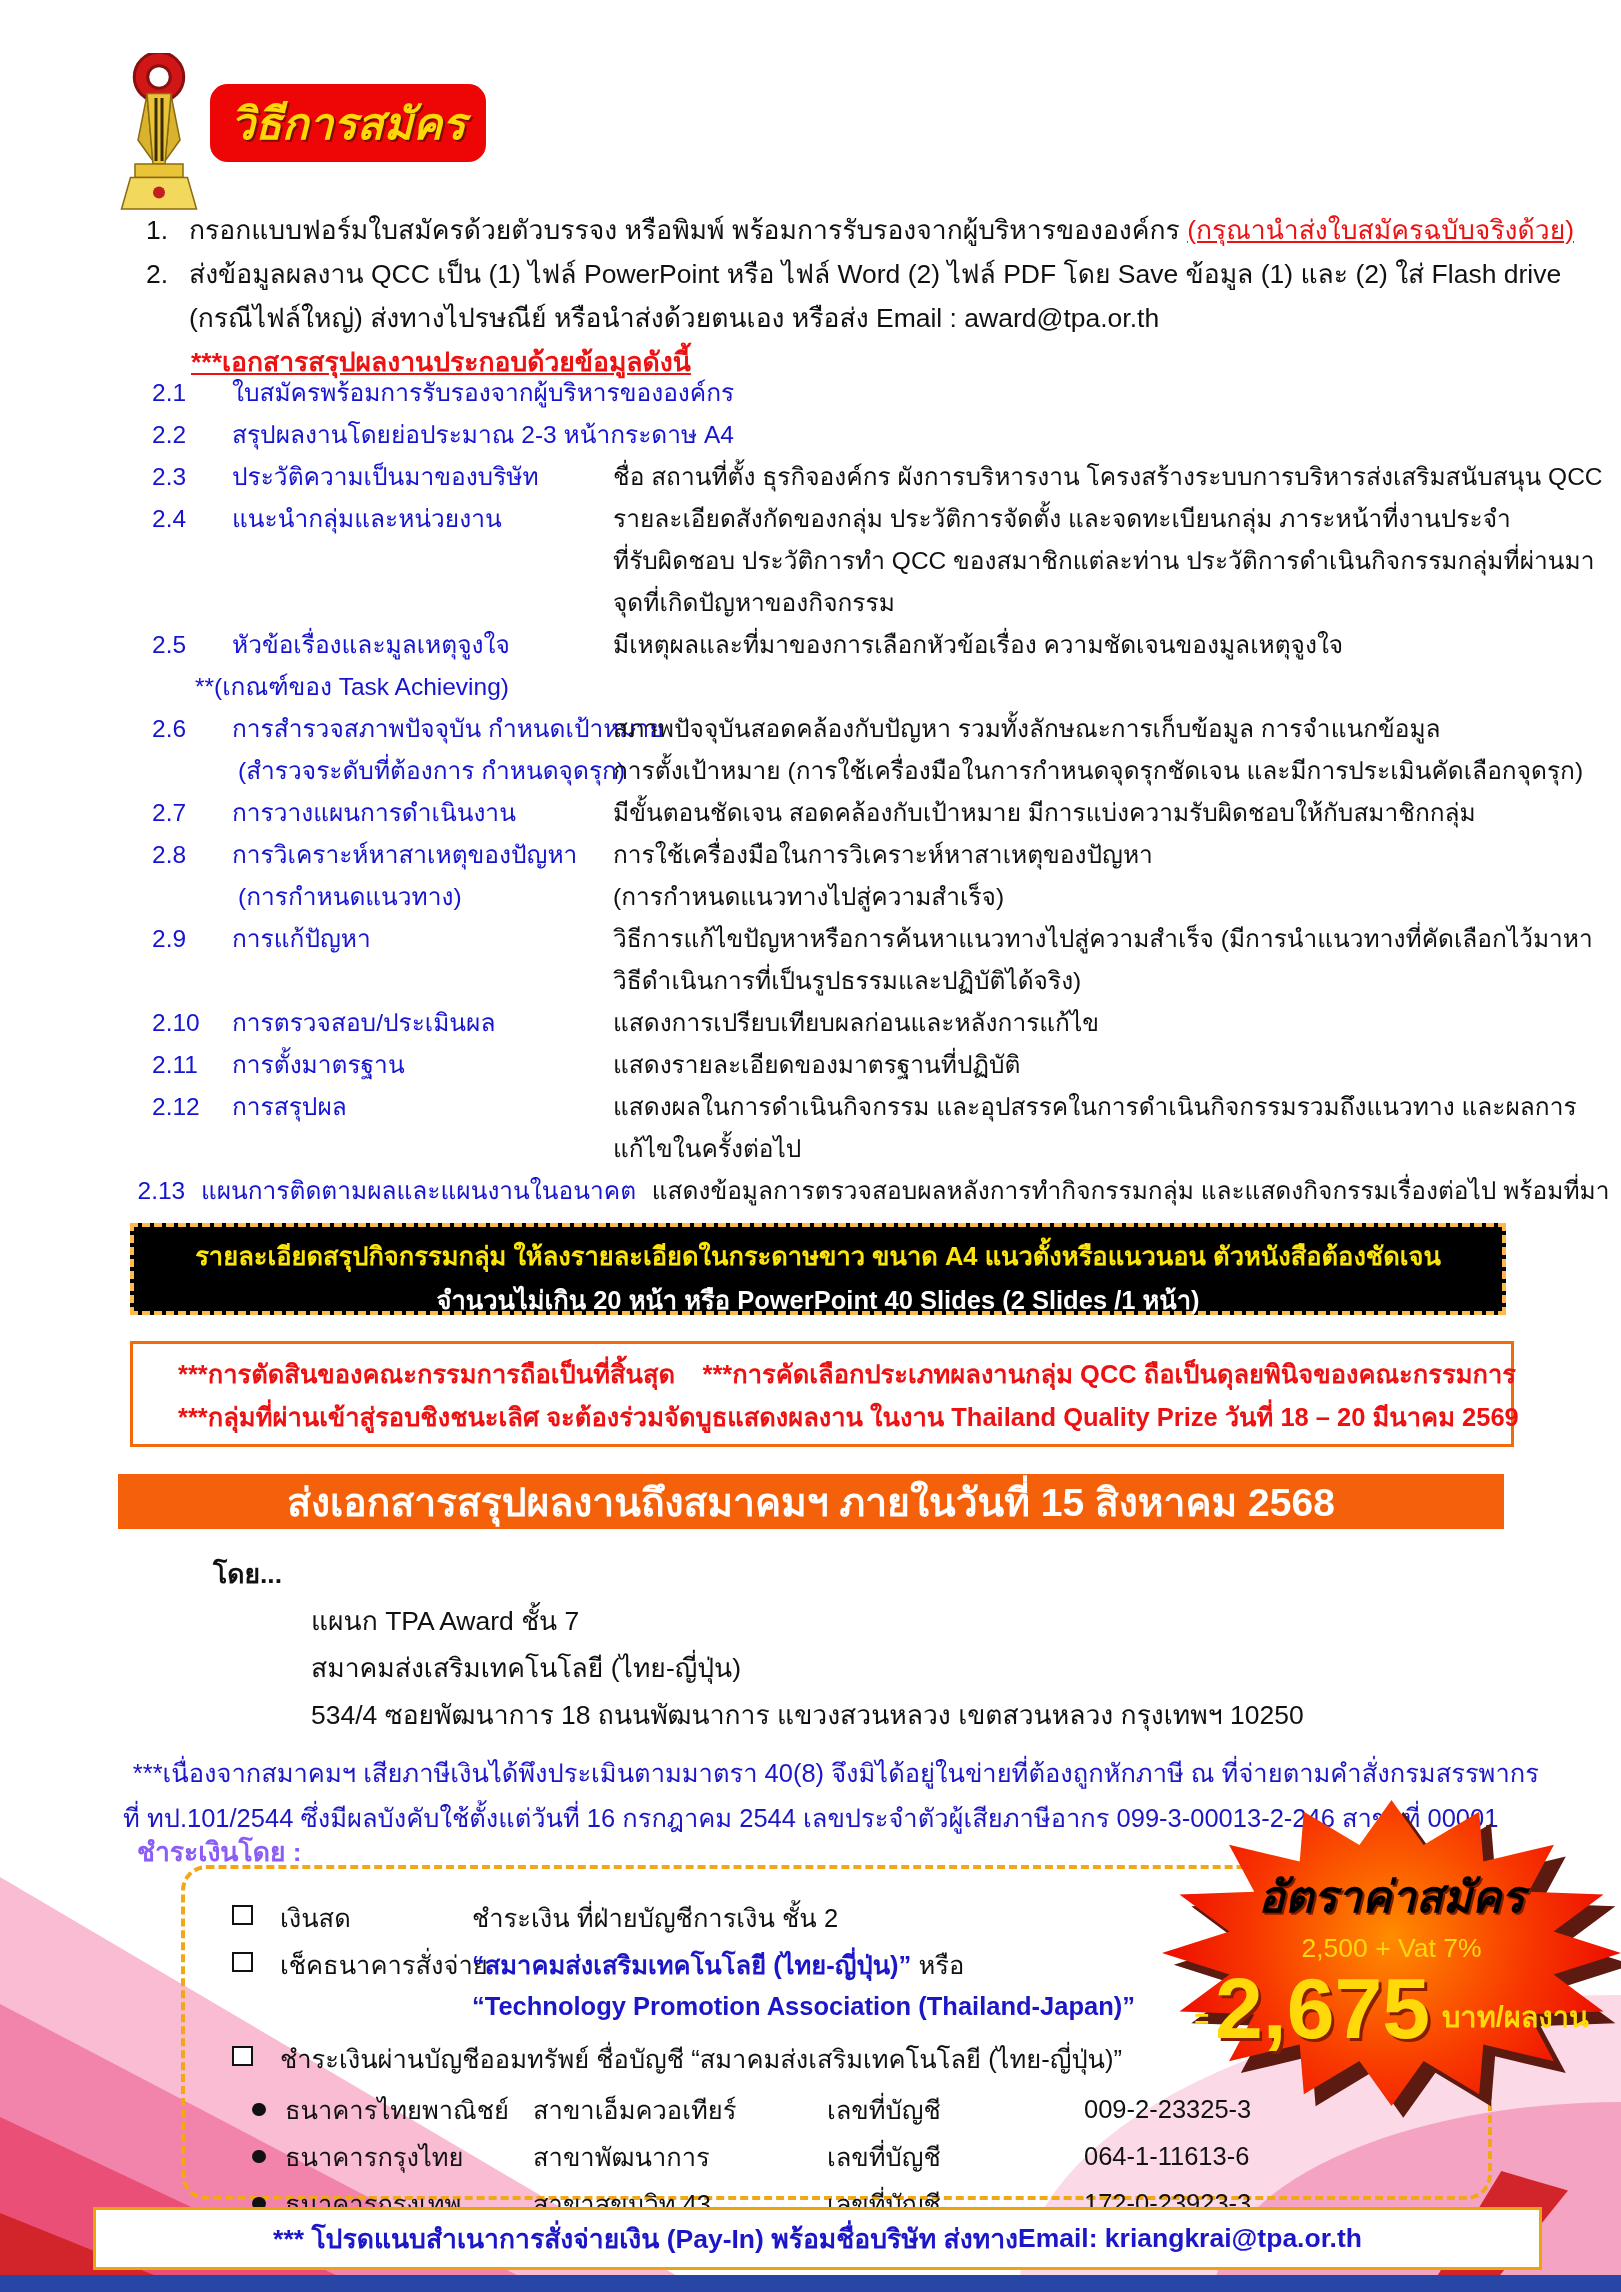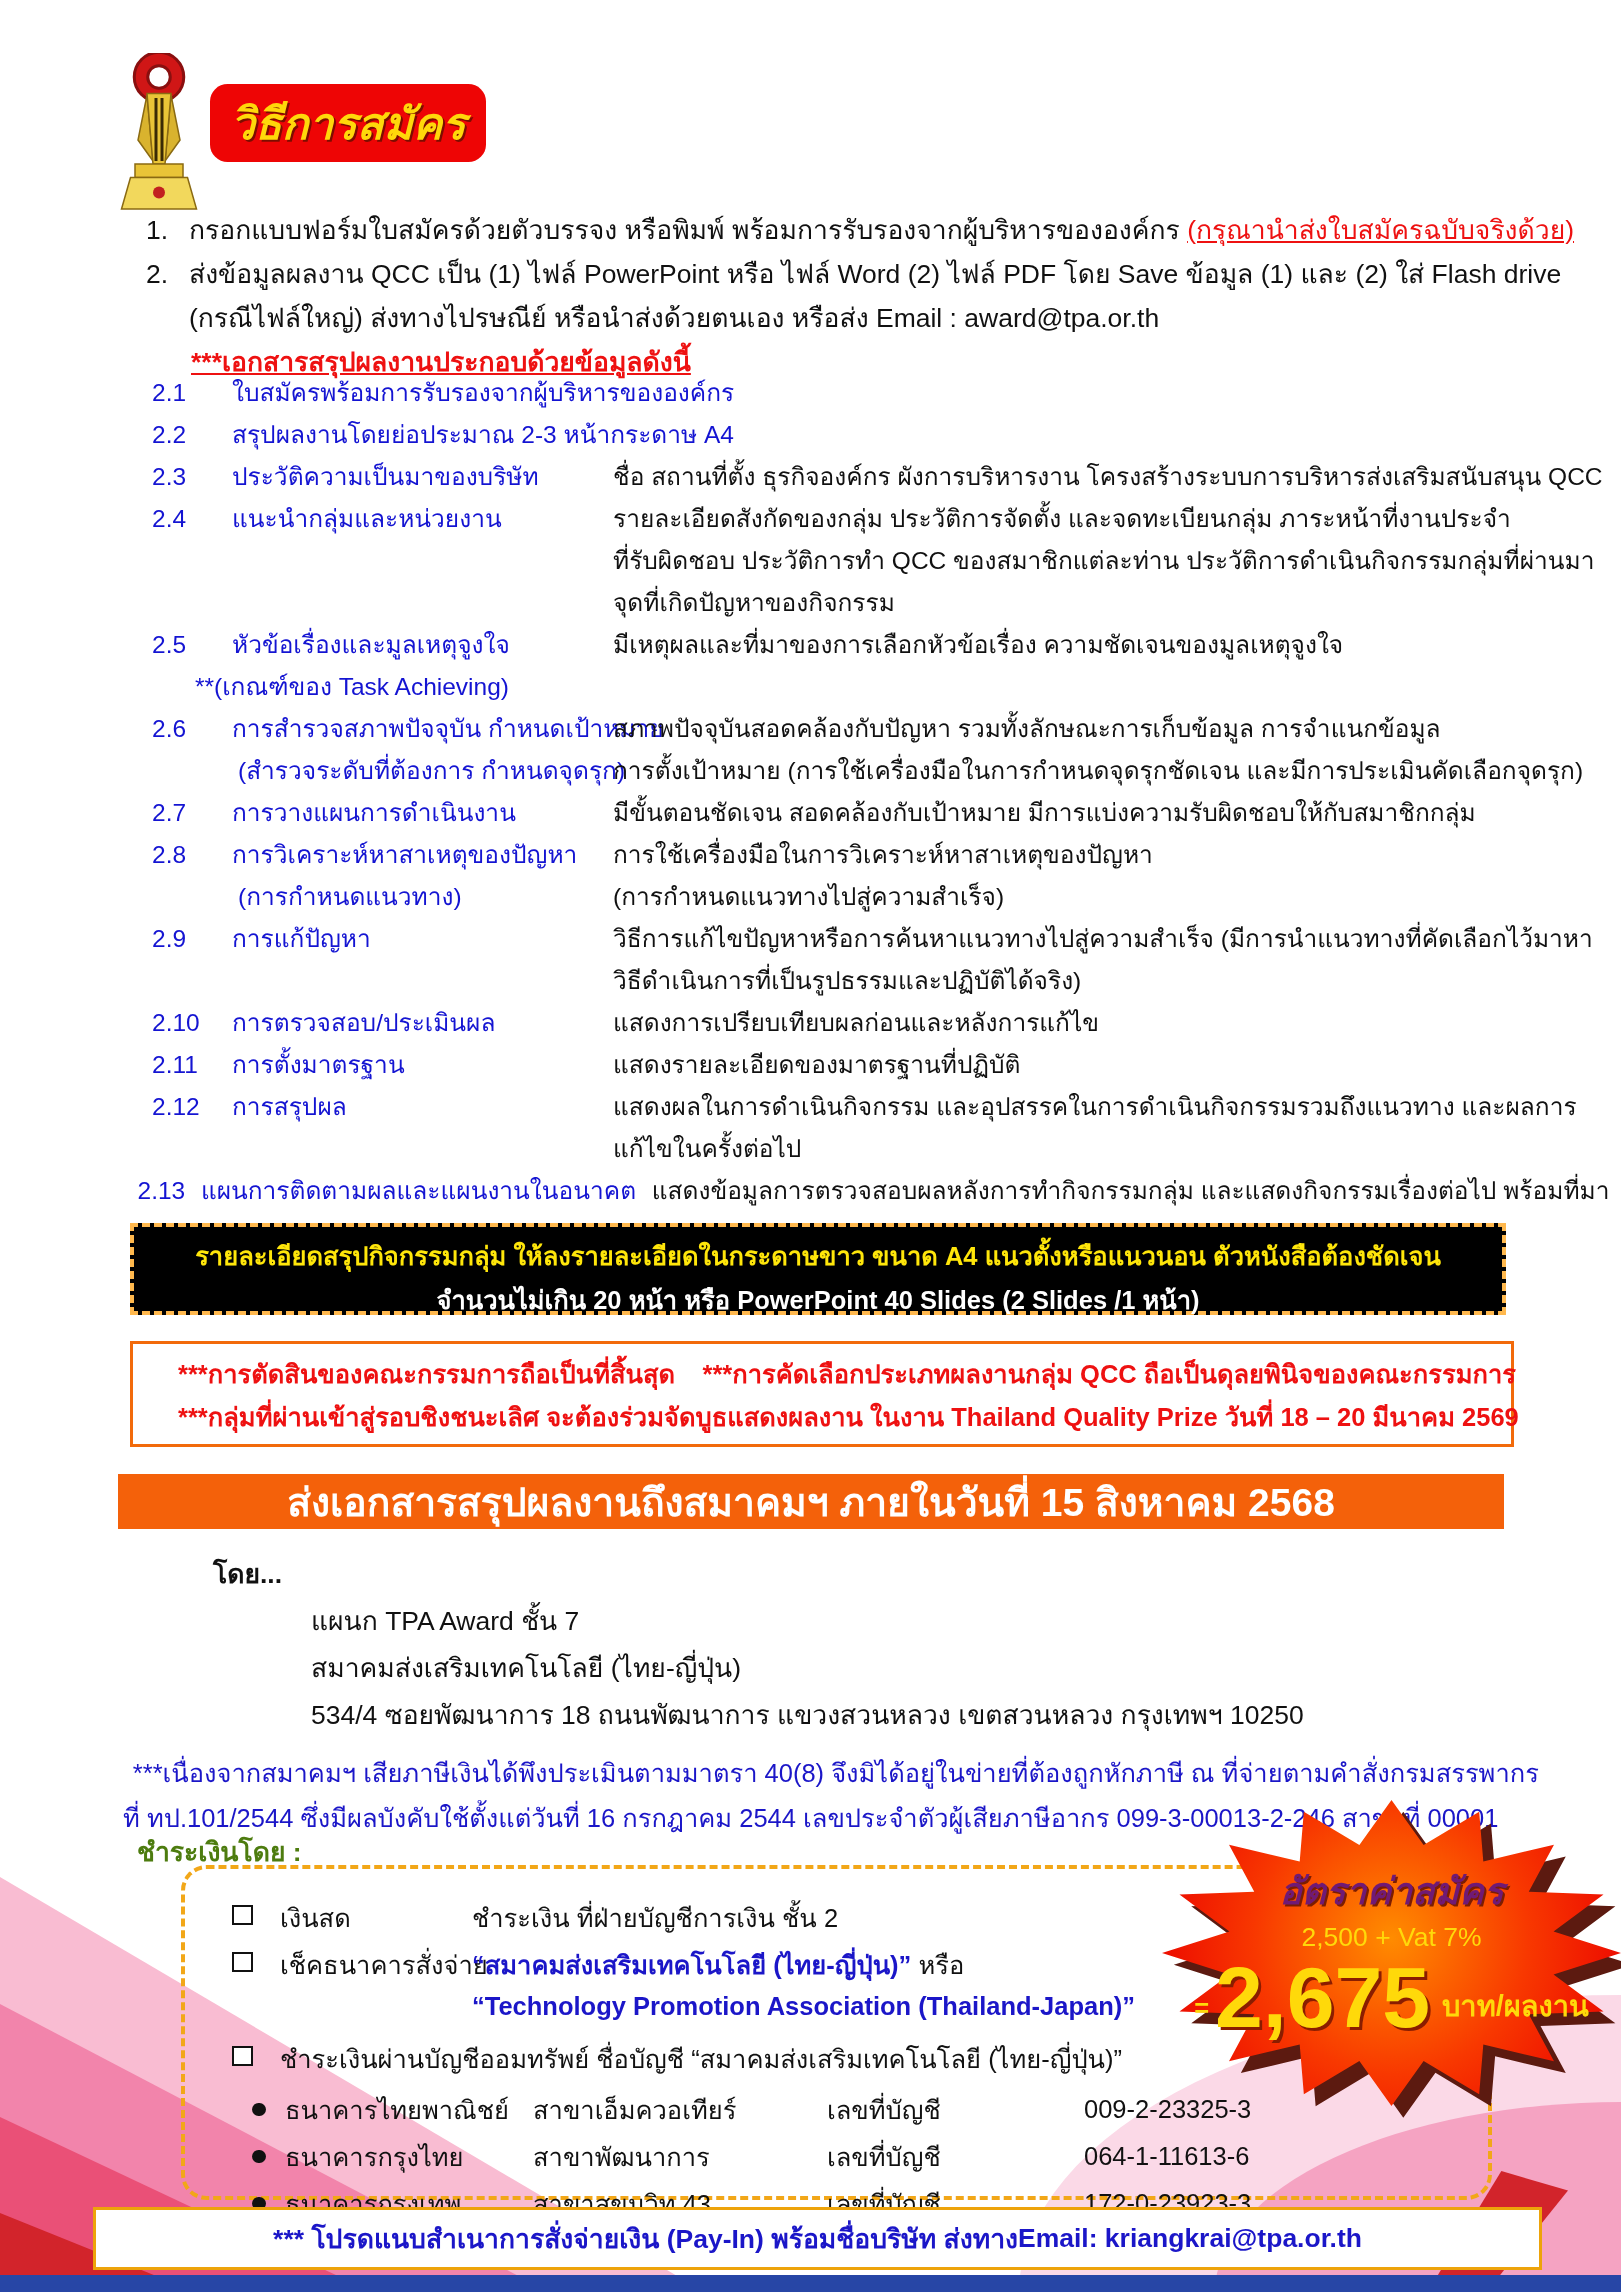--- a/index.html
+++ b/index.html
@@ -57,39 +57,39 @@
             display:flex;align-items:center;justify-content:center;font-size:39px;font-weight:700;white-space:nowrap;}
   
   #delivery{left:113px;top:1551px;width:1392px;font-size:26.5px;line-height:47px;white-space:nowrap;}
   .d1{display:flex;font-weight:700;}
   .dby{margin-left:100px;width:88px;}
   .daddr{margin-left:198px;}
   
   #taxNote{left:123px;top:1751px;width:1431px;font-size:25.5px;line-height:45px;color:#1b16c8;white-space:nowrap;}
   #taxNote .t1{margin-left:9.8px;}
   
-  #payHeading{left:137px;top:1831px;font-size:26.5px;font-weight:700;color:#4d7c0f;}
+  #payHeading{left:137px;top:1831px;font-size:26.5px;font-weight:700;color:#8b5cf6;}
   #payBox{left:181px;top:1865px;width:1311px;height:335px;border:4.9px dashed #f2a718;border-radius:25.5px;
           box-sizing:border-box;padding-top:29px;font-size:25.5px;background:transparent;}
   .prow{display:flex;align-items:flex-start;height:47px;padding-left:47px;white-space:nowrap;}
   .chk{flex:0 0 20.6px;height:20.6px;border:2.9px solid #111;margin-top:6.9px;box-sizing:border-box;background:#fff;}
   .plabel{margin-left:27.4px;width:192px;}
   .prow-tech{padding-left:287px;height:47px;white-space:nowrap;}
   .bb{color:#1b16c8;font-weight:700;}
   .bank{display:grid;grid-template-columns:33px 248px 294px 257px auto;padding-left:67px;height:47px;
         align-items:center;white-space:nowrap;}
   .blt{width:13.7px;height:13.7px;border-radius:50%;background:#111;}
   
   #star{left:1162px;top:1800px;width:459px;height:306px;z-index:3;}
   .starShape{position:absolute;width:100%;height:100%;
     clip-path:polygon(50% 0%,57% 14.7%,69.1% 3.8%,70% 20.1%,85.4% 14.6%,79.9% 30%,96.2% 30.9%,85.3% 43%,100% 50%,85.3% 57%,96.2% 69.1%,79.9% 70%,85.4% 85.4%,70% 79.9%,69.1% 96.2%,57% 85.3%,50% 100%,43% 85.3%,30.9% 96.2%,30% 79.9%,14.6% 85.4%,20.1% 70%,3.8% 69.1%,14.7% 57%,0% 50%,14.7% 43%,3.8% 30.9%,20.1% 30%,14.6% 14.6%,30% 20.1%,30.9% 3.8%,43% 14.7%);}
   .starShadow{left:11.8px;top:11.8px;background:#5c1a10;}
   .starBody{left:0;top:0;background:radial-gradient(circle at 50% 45%, #ff8c00 0%, #f83800 48%, #ee1000 78%);}
   .starContent{position:absolute;inset:0;display:flex;flex-direction:column;align-items:center;z-index:2;}
-  .starTitle{margin-top:61px;font-size:37px;font-weight:700;font-style:italic;color:#701a75;text-shadow:2px 2px 0 #7c1d00;}
+  .starTitle{margin-top:61px;font-size:44px;font-weight:700;font-style:italic;color:#000000;text-shadow:2px 2px 0 #7c1d00;}
   .starFormula{margin-top:2px;font-size:26.5px;color:#ffd90a;}
   .starAmountRow{display:flex;align-items:flex-end;margin-top:3.9px;}
   .starEq{font-size:25.5px;font-weight:700;color:#ffd90a;margin-bottom:15.7px;}
   .starAmt{font-size:86px;font-weight:700;color:#ffd90a;line-height:0.95;text-shadow:2.9px 2.9px 0 #8a1d00;margin-left:5.9px;}
   .starUnit{font-size:29px;font-weight:700;color:#ffd90a;margin-left:11.8px;margin-bottom:9.8px;}
   
   #bottomStrip{left:93px;top:2207px;width:1449px;height:63px;background:#fff;border:3.9px solid #eda30a;
                box-sizing:border-box;display:flex;align-items:center;justify-content:center;
                font-size:26.5px;font-weight:700;color:#1b16c8;z-index:5;white-space:nowrap;}
 </style>

